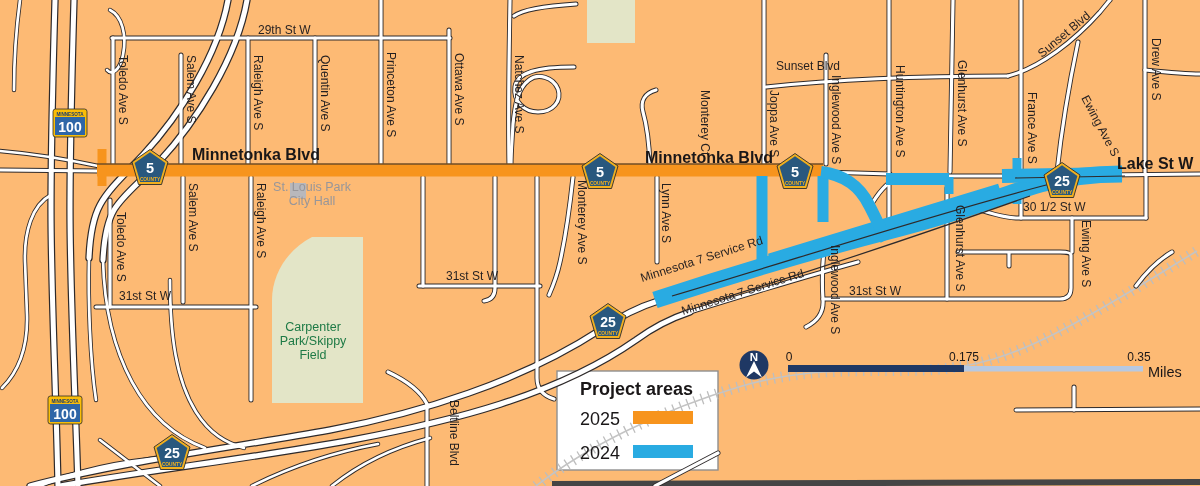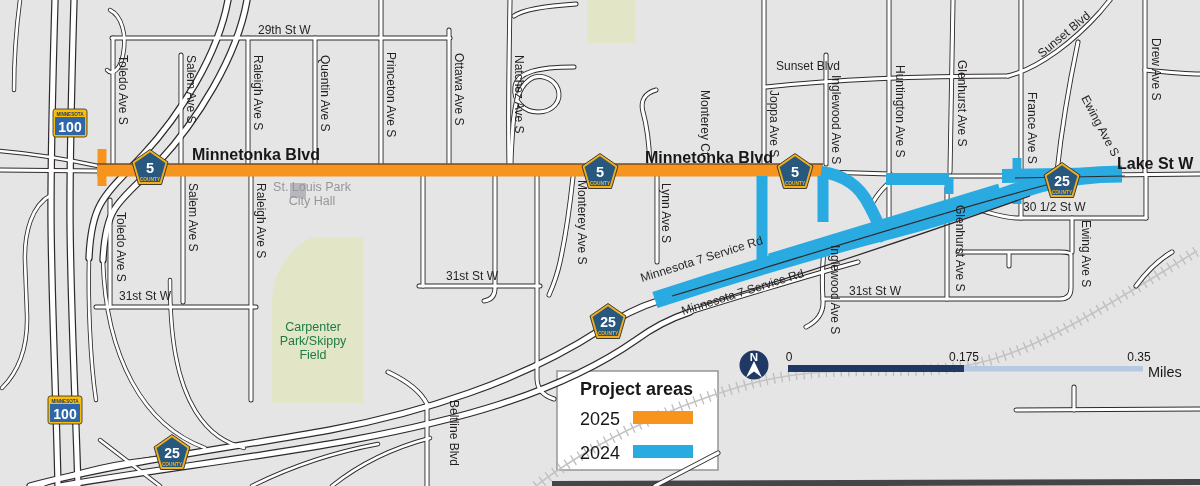--- a/index.html
+++ b/index.html
@@ -1,16 +1,16 @@
 <!DOCTYPE html>
 <html><head>
 <meta charset="utf-8">
 <style>
   html,body{margin:0;padding:0;background:#fff;}
-  #stage{position:relative;width:1200px;height:486px;background:#e5e5e5;overflow:hidden;
+  #stage{position:relative;width:1200px;height:486px;background:#fdba74;overflow:hidden;
          font-family:"Liberation Sans",sans-serif;}
   svg{display:block}
   
   .casing path{stroke:#2E2A2B;fill:none;stroke-linecap:round;stroke-linejoin:round}
   #roadnet path{stroke:#ffffff;fill:none;stroke-linecap:round;stroke-linejoin:round}
   .casing .rd{stroke-width:5}   #roadnet .rd{stroke-width:3.2}
   .casing .fw{stroke-width:7.4} #roadnet .fw{stroke-width:5}
   .casing .rp{stroke-width:4.4} #roadnet .rp{stroke-width:2.7}
   .lbl{font-size:12px;fill:#231F20}
   .lblB{font-size:16px;font-weight:bold;fill:#1A1718}

